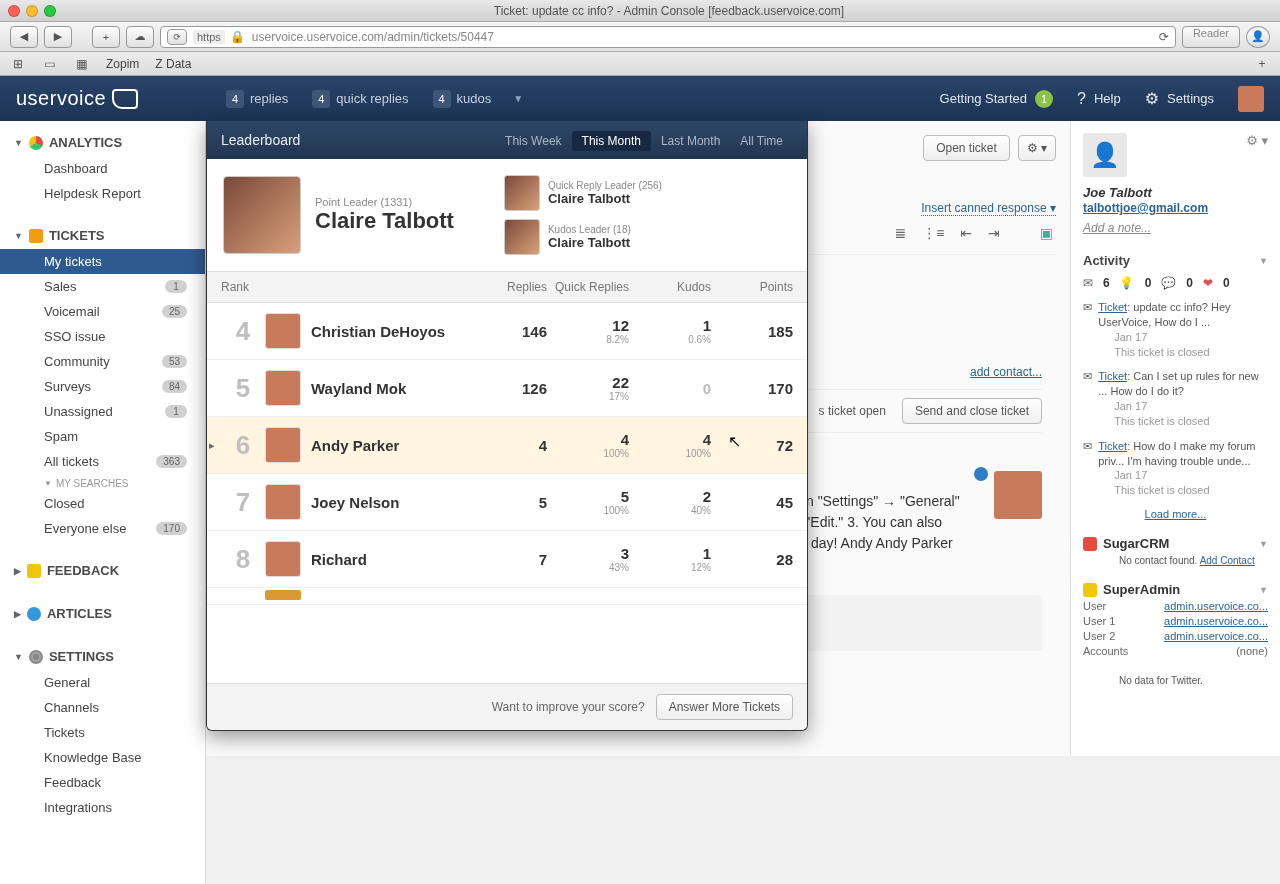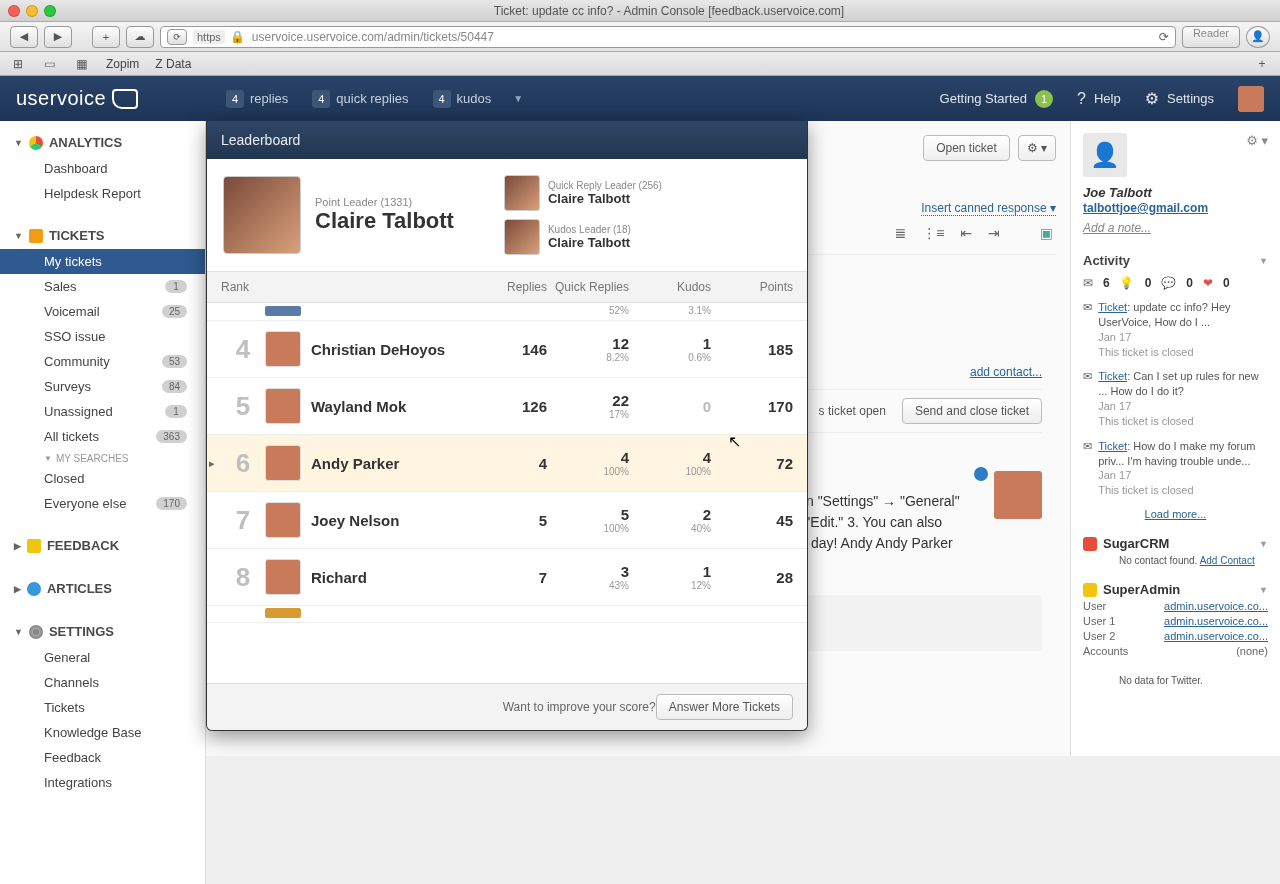--- a/index.html
+++ b/index.html
@@ -80,21 +80,21 @@
 .contact-avatar { width: 44px; height: 44px; background: #e8e8e8; border-radius: 3px; display: flex; align-items: center; justify-content: center; color: #bbb; font-size: 24px; }
 .contact-name { font-weight: bold; margin-top: 8px; color: #333; font-style: italic; }
 .contact-email { color: #2a6496; text-decoration: underline; font-size: 12px; font-weight: bold; }
 .add-note { color: #888; font-style: italic; text-decoration: underline; font-size: 12px; margin-top: 6px; display: inline-block; cursor: pointer; }
 .rp-sec { margin-top: 18px; }
 .rp-head { display: flex; justify-content: space-between; align-items: center; font-weight: bold; color: #444; font-size: 13px; margin-bottom: 8px; }
 .act-icons { display: flex; gap: 10px; font-size: 12px; color: #666; margin-bottom: 10px; align-items: center; }
 .act-icons .cnt { font-weight: bold; color: #333; }
 .act-item { display: flex; gap: 6px; font-size: 11px; color: #555; margin-bottom: 10px; line-height: 1.35; }
 .act-item a { color: #2a6496; text-decoration: underline; }
-.act-meta { color: #999; }
+.act-meta { color: #999; margin-left: 16px; }
 .load-more { color: #2a6496; text-decoration: underline; font-size: 11px; display: block; text-align: center; margin: 6px 0; cursor: pointer; }
 .rp-integ-head { display: flex; align-items: center; gap: 6px; font-weight: bold; font-size: 13px; margin-top: 16px; }
 .integ-ico { width: 14px; height: 14px; border-radius: 3px; }
 .rp-integ-body { font-size: 10px; color: #555; margin-top: 4px; margin-left: 36px; }
 .rp-integ-body a { color: #2a6496; }
 .sa-row { display: flex; justify-content: space-between; font-size: 11px; color: #666; margin-top: 3px; }
 .sa-row a { color: #2a6496; text-decoration: underline; }
 
 
 .popup { position: absolute; left: 206px; top: 45px; width: 602px; height: 610px; background: #fff; border: 1px solid #333; border-top: none; border-radius: 0 0 6px 6px; box-shadow: 0 6px 20px rgba(0,0,0,0.4); z-index: 50; display: flex; flex-direction: column; }
@@ -120,21 +120,21 @@
 .tbl-row { display: flex; align-items: center; padding: 10px 14px; border-bottom: 1px solid #eee; position: relative; }
 .tbl-row.partial-top { padding: 2px 14px 4px; }
 .tbl-row.hl { background: #fff5e0; }
 .tbl-row.hl::before { content: "▸"; position: absolute; left: 2px; color: #666; font-size: 11px; }
 .rank { width: 44px; font-size: 26px; font-weight: bold; color: #bfbfbf; text-align: center; }
 .row-avatar { width: 36px; height: 36px; border-radius: 3px; background: #c97a5a; margin-right: 10px; border: 1px solid #ddd; }
 .row-name { flex: 1; font-size: 15px; font-weight: bold; color: #333; }
 .row-cell { width: 82px; text-align: right; }
 .row-val { font-size: 15px; font-weight: bold; color: #333; }
 .row-pct { font-size: 10px; color: #999; }
-.popup-foot { padding: 10px 14px; background: #f3f3f3; border-top: 1px solid #ddd; display: flex; justify-content: flex-end; align-items: center; gap: 0; font-size: 12px; color: #666; border-radius: 0 0 6px 6px; }
+.popup-foot { padding: 10px 14px; background: #f3f3f3; border-top: 1px solid #ddd; display: flex; justify-content: flex-end; align-items: center; gap: 11px; font-size: 12px; color: #666; border-radius: 0 0 6px 6px; }
 
 a { cursor: pointer; }
 .cursor-arrow { position: absolute; left: 728px; top: 432px; font-size: 16px; color: #000; z-index: 100; pointer-events: none; }
 </style>
 </head>
 <body>
 
 <div class="titlebar">
   <div class="traffic">
     <span class="tl-red"></span>
@@ -252,20 +252,23 @@
           </div>
           <div class="side-item">
             <span>Surveys</span>
             <span class="side-badge">84</span>
           </div>
           <div class="side-item">
             <span>Unassigned</span>
             <span class="side-badge">1</span>
           </div>
           <div class="side-item">
+            <span>Spam</span>
+          </div>
+          <div class="side-item">
             <span>All tickets</span>
             <span class="side-badge">363</span>
           </div>
         </div>
       <div class="side-sub">
           <span style="font-size:8px">▼</span>
           <span>MY SEARCHES</span>
         </div>
       <div id="searches-list">
           <div class="side-item">
@@ -438,20 +441,21 @@
           <span>(none)</span>
         </div>
       </div>
 
     <div class="rp-integ-body" style="margin-top:18px">No data for Twitter.</div>
   </div>
 
   <div class="popup">
     <div class="popup-head">
       <span class="popup-title">Leaderboard</span>
+      <span id="periods"><span class="period">This Week</span><span class="period active">This Month</span><span class="period">Last Month</span><span class="period">All Time</span></span>
     </div>
     <div class="popup-leader">
       <div class="leader-left">
         <div class="leader-avatar"></div>
         <div>
           <div class="leader-label"><span>Point Leader</span> <span>(1331)</span></div>
           <div class="leader-name">Claire Talbott</div>
         </div>
       </div>
       <div class="leader-right">
@@ -473,33 +477,20 @@
     </div>
     <div class="tbl-head">
       <div class="col-rank">Rank</div>
       <div class="col-name"></div>
       <div class="col-n">Replies</div>
       <div class="col-n">Quick Replies</div>
       <div class="col-n">Kudos</div>
       <div class="col-n">Points</div>
     </div>
     <div class="tbl-body" id="lb-body">
-        <div class="tbl-row partial-top">
-          <div class="rank"></div>
-          <div style="width:36px;height:10px;background:#5a7aa8;border-radius:2px;margin-right:10px"></div>
-          <div class="row-name"></div>
-          <div class="row-cell"></div>
-          <div class="row-cell">
-            <div class="row-pct">52%</div>
-          </div>
-          <div class="row-cell">
-            <div class="row-pct">3.1%</div>
-          </div>
-          <div class="row-cell"></div>
-        </div>
         <div class="tbl-row">
           <div class="rank">4</div>
           <div class="row-avatar"></div>
           <div class="row-name">Christian DeHoyos</div>
           <div class="row-cell">
             <div class="row-val">146</div>
           </div>
           <div class="row-cell">
             <div class="row-val">12</div>
             <div class="row-pct">8.2%</div>

